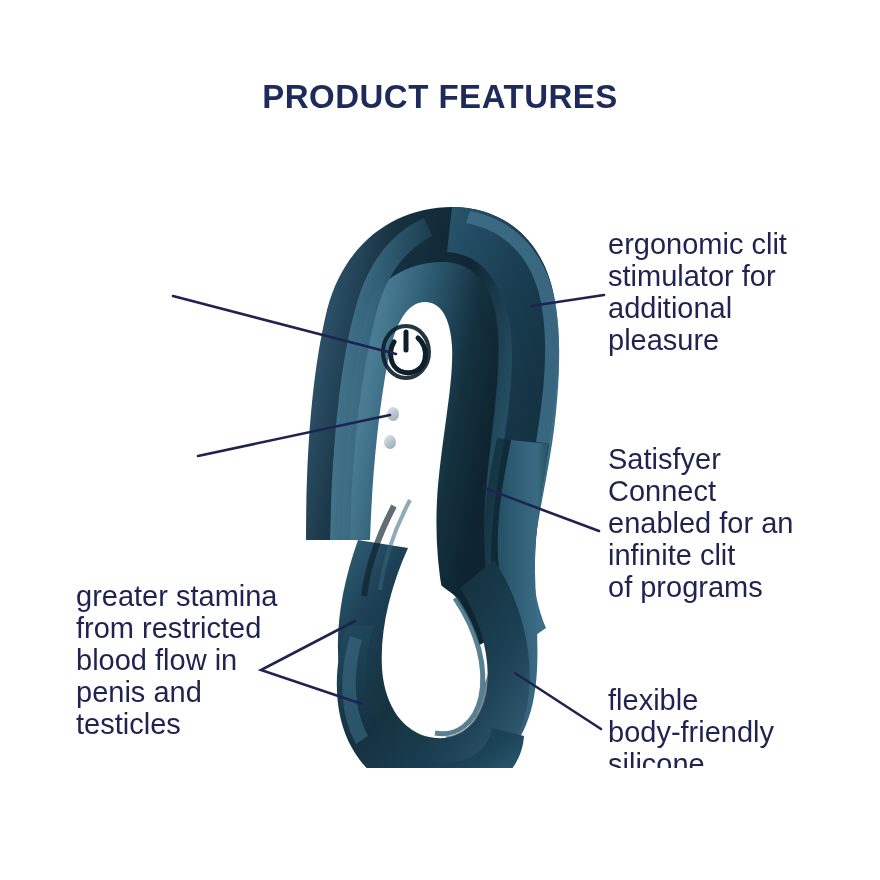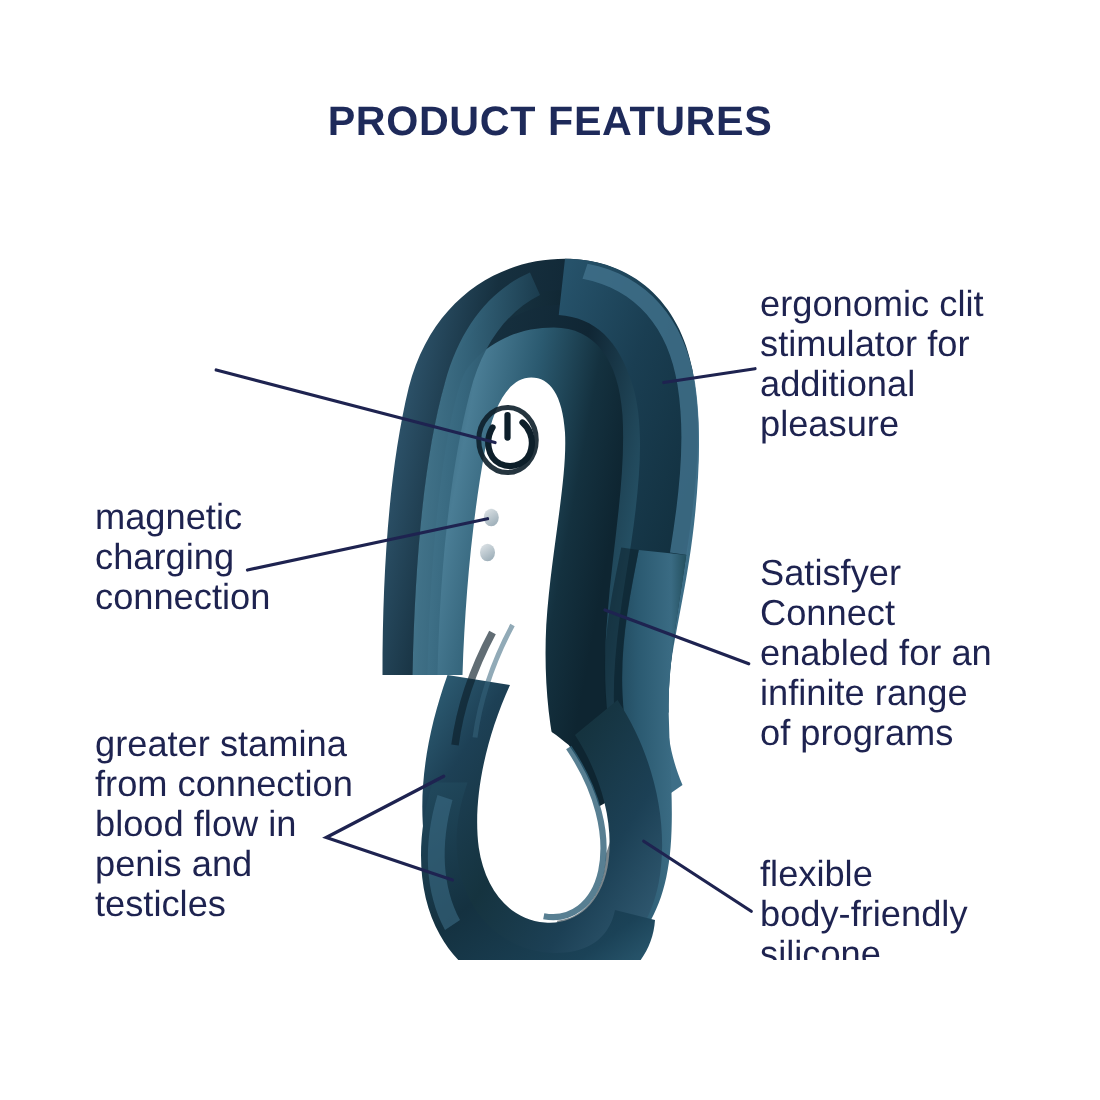--- a/index.html
+++ b/index.html
@@ -263,38 +263,35 @@
       <line x1="173" y1="296" x2="396" y2="354"></line>
       <line x1="198" y1="456" x2="390" y2="415"></line>
       <polyline points="355,621 261,670 362,704"></polyline>
       <line x1="531" y1="306" x2="604" y2="295"></line>
       <line x1="484" y1="488" x2="599" y2="531"></line>
       <line x1="515" y1="673" x2="601" y2="729"></line>
     </g>
   </svg>
 
 
-  <div class="callout left" id="c-magnetic">magnetic
-charging
-connection</div>
 
   <div class="callout left" id="c-stamina">greater stamina
-from connection
+from restricted
 blood flow in
 penis and
 testicles</div>
 
   <div class="callout right" id="c-ergonomic">ergonomic clit
 stimulator for
 additional
 pleasure</div>
 
   <div class="callout right" id="c-connect">Satisfyer
 Connect
 enabled for an
-infinite range
+infinite clit
 of programs</div>
 
   <div class="callout right" id="c-silicone">flexible
 body-friendly
 silicone</div>
 
 </div>
 
 </body></html>

